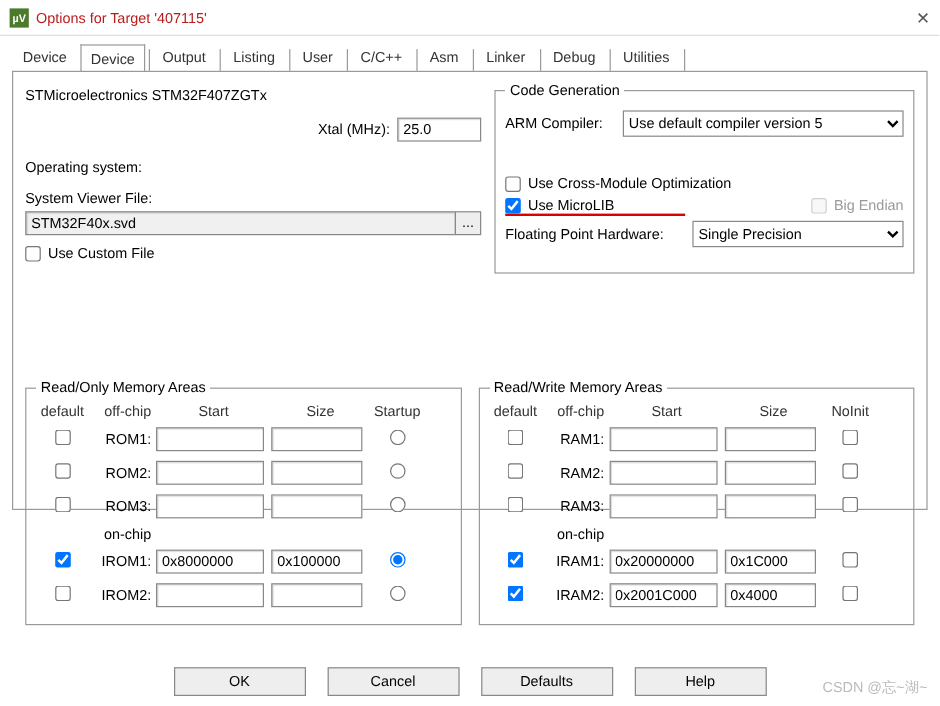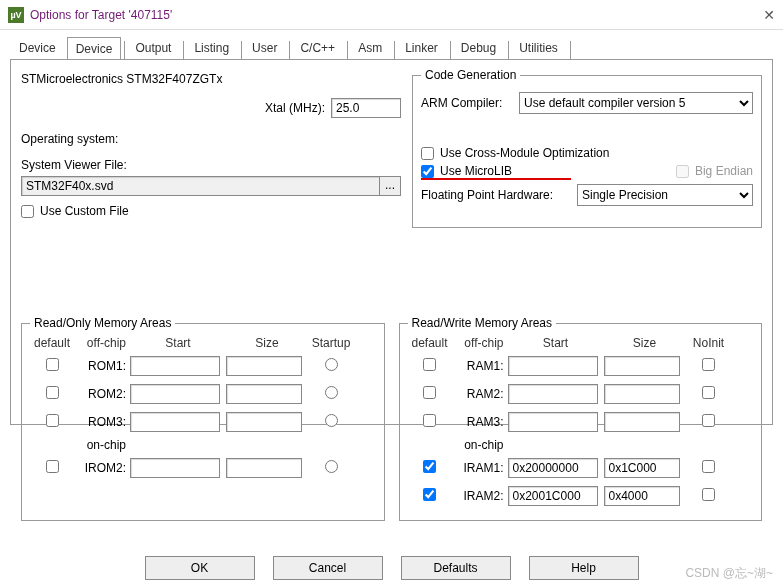--- a/index.html
+++ b/index.html
@@ -1,19 +1,19 @@
 <!DOCTYPE html>
 <html><head>
 <meta charset="utf-8">
 <style>
 * { box-sizing: border-box; font-family: "Segoe UI", Tahoma, sans-serif; font-size: 12px; }
 body { margin: 0; background: #fff; width: 783px; height: 588px; position: relative; }
 .titlebar { height: 30px; display: flex; align-items: center; padding: 0 8px; border-bottom: 1px solid #ddd; }
 .titlebar .icon { width: 16px; height: 16px; background: #4a7a2a; margin-right: 6px; display:flex; align-items:center; justify-content:center; color:#fff; font-size:9px; font-weight:bold; }
-.titlebar .title { color: #701a75; }
+.titlebar .title { color: #b91c1c; }
 .titlebar .close { margin-left: auto; color: #555; font-size: 14px; cursor: pointer; }
 .tabs { display: flex; padding: 6px 10px 0 10px; }
 .tab { padding: 4px 8px; border: 1px solid transparent; border-bottom: none; cursor: pointer; margin-right: 2px; color: #333; }
 .tab.active { border-color: #999; background: #fff; position: relative; top: 1px; }
 .tab-sep { border-left: 1px solid #999; height: 18px; align-self: flex-end; margin: 0 1px; }
 .content { border: 1px solid #999; margin: 0 10px; padding: 10px; height: 366px; position: relative; }
 .left-col { position: absolute; left: 10px; top: 8px; width: 380px; }
 .right-col { position: absolute; right: 10px; top: 8px; width: 350px; }
 .row { display: flex; align-items: center; margin: 4px 0; }
 .lbl { margin-right: 6px; }
@@ -157,20 +157,27 @@
             <div class="c-off">ROM3:</div>
             <div class="c-start"><input type="text" class="mem" style=""></div>
             <div class="c-size"><input type="text" class="mem sz" style=""></div>
             <div class="c-last"><input type="radio" name="startup" style=""></div>
           </div>
           <div class="mem-row" style="height: 18px;">
             <div class="c-def"></div>
             <div class="c-off" style="text-align:right">on-chip</div>
           </div>
           <div class="mem-row">
+            <div class="c-def"><input type="checkbox" checked="" style=""></div>
+            <div class="c-off">IROM1:</div>
+            <div class="c-start"><input type="text" class="mem" value="0x8000000" style=""></div>
+            <div class="c-size"><input type="text" class="mem sz" value="0x100000" style=""></div>
+            <div class="c-last"><input type="radio" name="startup" checked="" style=""></div>
+          </div>
+          <div class="mem-row">
             <div class="c-def"><input type="checkbox" style=""></div>
             <div class="c-off">IROM2:</div>
             <div class="c-start"><input type="text" class="mem" style=""></div>
             <div class="c-size"><input type="text" class="mem sz" style=""></div>
             <div class="c-last"><input type="radio" name="startup" style=""></div>
           </div>
         </div>
     </fieldset>
 
     <fieldset>

